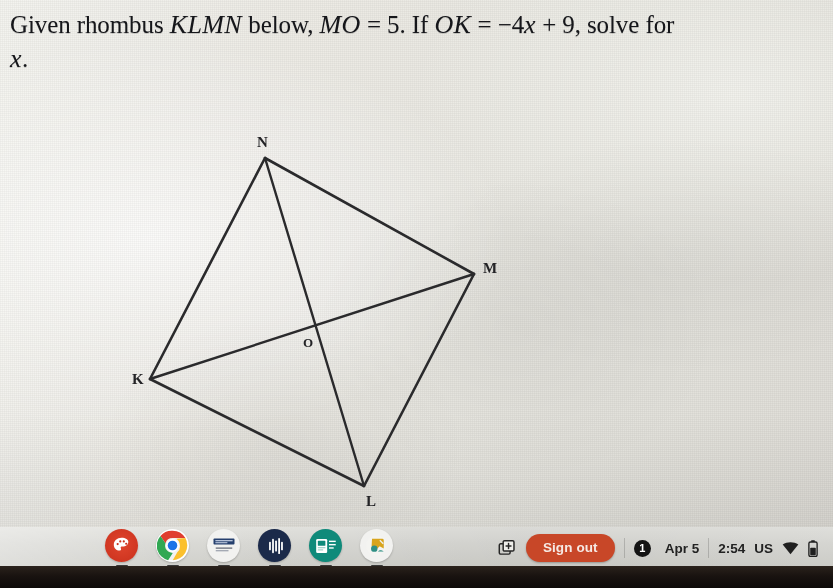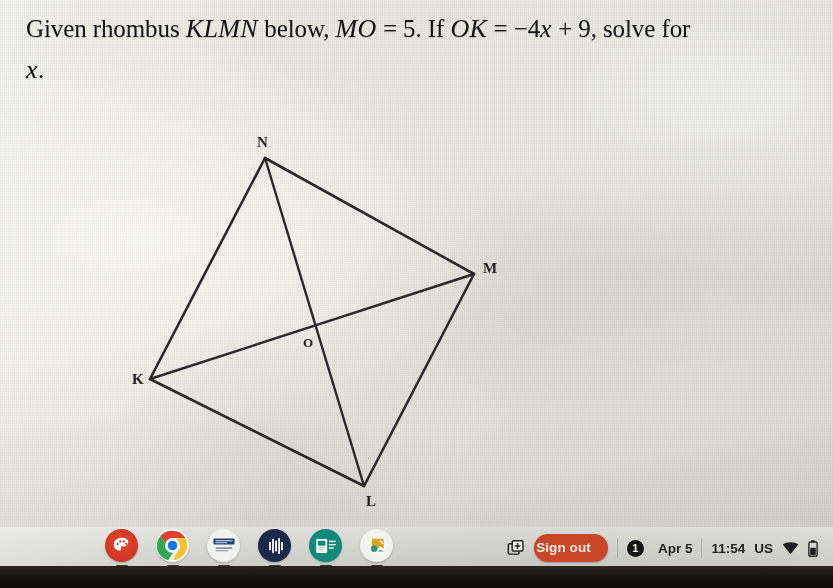--- a/index.html
+++ b/index.html
@@ -50,26 +50,26 @@
       radial-gradient(ellipse 34% 40% at 62% 62%, rgba(0,0,0,0.045) 0%, rgba(0,0,0,0) 72%),
       radial-gradient(ellipse 30% 34% at 34% 84%, rgba(0,0,0,0.038) 0%, rgba(0,0,0,0) 74%),
       radial-gradient(ellipse 40% 30% at 82% 48%, rgba(0,0,0,0.030) 0%, rgba(0,0,0,0) 76%),
       linear-gradient(180deg, rgba(0,0,0,0.0) 78%, rgba(0,0,0,0.055) 100%);
     pointer-events: none;
   }
 
   
   #question {
     position: absolute;
-    left: 26px;
+    left: 10px;
     top: 8px;
     width: 800px;
     color: #15161a;
     font-size: 25px;
-    line-height: 41px;
+    line-height: 34px;
     letter-spacing: -0.1px;
     z-index: 4;
     text-shadow: 0 0.5px 0.6px rgba(0,0,0,0.14);
   }
   .mathvar {
     font-family: "Liberation Serif", serif;
     font-style: italic;
     font-size: 26px;
     letter-spacing: 0.4px;
   }
@@ -176,21 +176,21 @@
     display: flex; align-items: center; justify-content: center;
     border-radius: 50%;
     margin-right: 4px;
   }
   .signout-btn {
     background: #c84728;
     color: #f6e9e4;
     font-size: 13.5px;
     font-weight: 600;
     letter-spacing: 0.1px;
-    padding: 6px 17px 7px 2px;
+    padding: 6px 17px 7px 17px;
     border-radius: 16px;
     box-shadow: 0 1px 2px rgba(0,0,0,0.25);
     font-family: "Liberation Sans", sans-serif;
     white-space: nowrap;
   }
   .notif-badge {
     width: 17px; height: 17px;
     border-radius: 50%;
     background: #141414;
     color: #fff;
@@ -337,21 +337,21 @@
       <div class="divider"></div>
 
       <div class="notif-badge">1</div>
 
       <div class="sep"></div>
 
       <div class="shelf-text">Apr 5</div>
 
       <div class="divider"></div>
 
-      <div class="shelf-text">11:54</div>
+      <div class="shelf-text">2:54</div>
 
       <div class="sep-sm"></div>
 
       <div class="shelf-text">US</div>
 
       <div class="sep-sm"></div>
 
       <div style="display:flex;align-items:center;">
         <svg width="17" height="13" viewBox="0 0 18 14">
           <path d="M9 13.2L0.6 2.6C3 1 5.9 0.2 9 0.2s6 0.8 8.4 2.4z" fill="#1f1f1f"></path>

